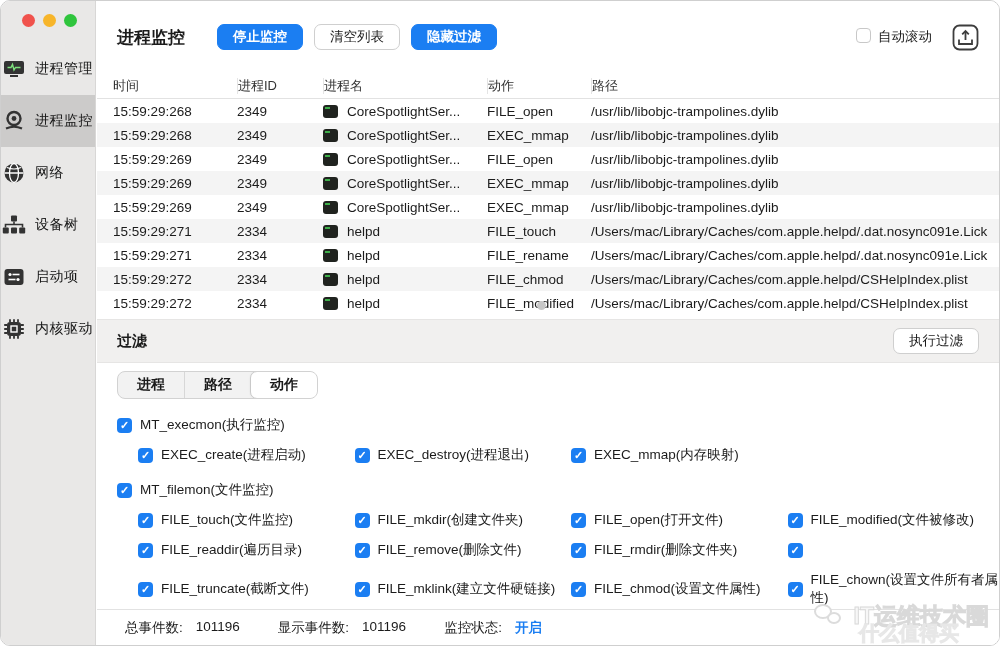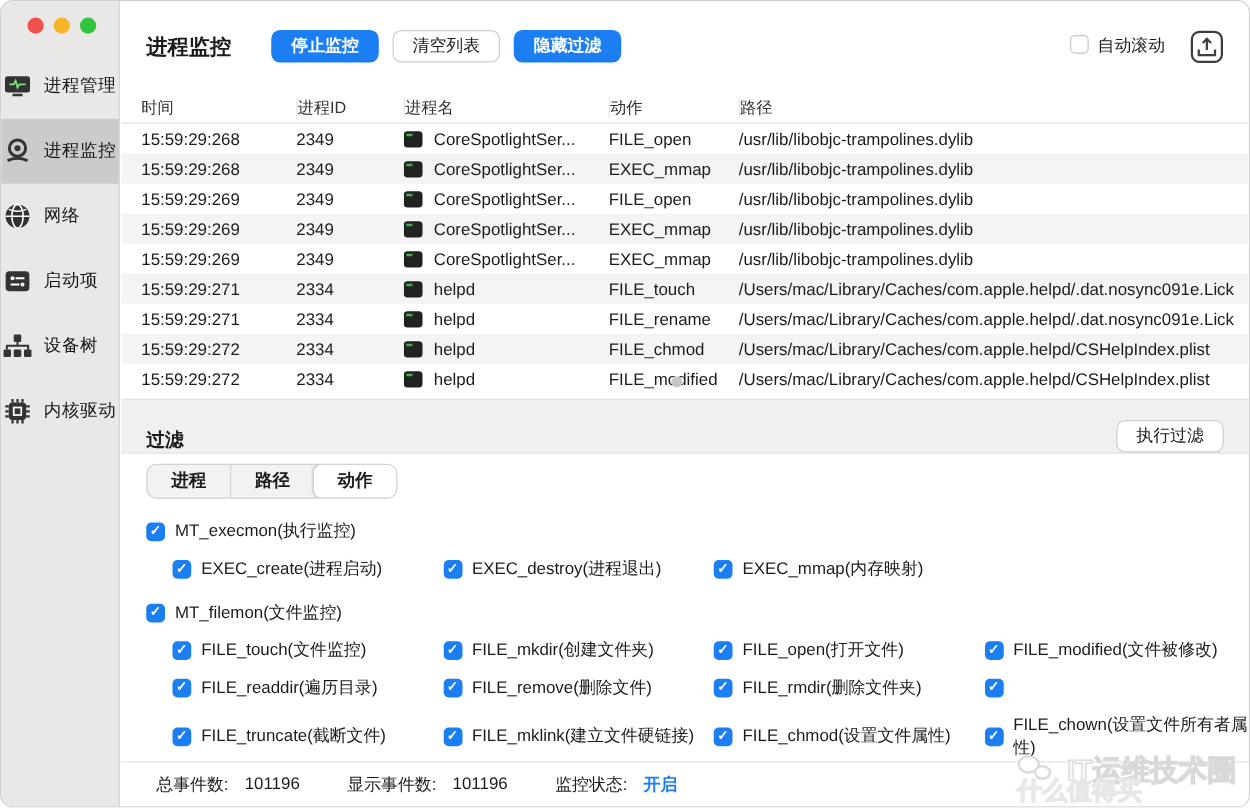--- a/index.html
+++ b/index.html
@@ -52,21 +52,21 @@
   .c-path  { flex:1 1 auto; }
   .thead .cell { border-left:1px solid #e4e4e4; height:16px; line-height:16px; }
   .thead .c-time { border-left:none; }
   .proc-icon { width:15px; height:13px; background:#20231f; border-radius:3px; position:relative; flex:none; }
   .proc-icon::after { content:""; position:absolute; left:2px; top:2px; width:5px; height:2px; background:#3fae4a; }
   .scroll-dot { position:absolute; left:440px; bottom:2px; width:9px; height:9px; border-radius:50%; background:#c7c7c7; }
   
   .filter-band {
     margin-top:7px; height:44px; background:#f1f0ef;
     border-top:1px solid #e6e5e4; border-bottom:1px solid #e6e5e4;
-    display:flex; align-items:flex-end; padding:0 20px;
+    display:flex; align-items:center; padding:0 20px;
   }
   .filter-title { font-size:15px; font-weight:700; }
   .filter-band .spacer { flex:1; }
   .filters { padding:8px 20px 0; }
   .segmented { display:inline-flex; border:1px solid #d2d2d2; border-radius:8px; background:#f2f2f2; overflow:hidden; }
   .seg { padding:4px 19px; font-size:14px; font-weight:600; color:#1b1b1b; cursor:pointer; border-left:1px solid #d7d7d7; }
   .seg:first-child { border-left:none; }
   .seg.active { background:#fff; border:1px solid #c9c9c9; border-radius:7px; margin:-1px; box-shadow:0 0 2px rgba(0,0,0,.08); }
   .cbrow { display:flex; align-items:center; gap:8px; font-size:13.5px; cursor:pointer; }
   .cb { width:15px; height:15px; border-radius:4px; background:var(--accent); color:#fff; font-size:11px; line-height:15px; text-align:center; flex:none; font-weight:700; }
@@ -75,21 +75,21 @@
   
   .statusbar {
     position:absolute; left:0; right:0; bottom:0; height:36px;
     border-top:1px solid #e2e2e2; display:flex; align-items:center;
     padding:0 28px; font-size:13.5px; background:#fff;
   }
   .stat { display:flex; gap:13px; margin-right:38px; }
   .stat .v { font-weight:400; }
   .stat .v.on { color:var(--accent); font-weight:600; }
   
-  .watermark { position:absolute; right:10px; bottom:2px; pointer-events:none; text-align:left; line-height:1; z-index:5; }
+  .watermark { position:absolute; right:10px; bottom:2px; pointer-events:none; text-align:right; line-height:1; z-index:5; }
   .wm1 { font-size:23px; font-weight:700; color:#f7f7f7; -webkit-text-stroke:1px #d9d9d9; display:flex; align-items:center; gap:6px; justify-content:flex-end; }
   .wm2 { font-size:20px; font-weight:700; color:#f8f8f8; -webkit-text-stroke:1px #e7e7e7; margin:-6px 30px 0 0; }
   .wm-bubbles { width:34px; height:26px; position:relative; }
   .wm-bubbles .b1, .wm-bubbles .b2 { position:absolute; border:2px solid #dcdcdc; background:#fff; border-radius:50%; }
   .wm-bubbles .b1 { width:18px; height:15px; left:0; top:1px; }
   .wm-bubbles .b2 { width:14px; height:12px; left:13px; top:9px; }
 </style>
 </head>
 <body>
 
@@ -129,40 +129,40 @@
               <ellipse cx="13" cy="13" rx="4.5" ry="9.5" fill="none" stroke="#fff" stroke-width="1.3"></ellipse>
               <path d="M3.5 13 h19" stroke="#fff" stroke-width="1.3"></path>
               <path d="M6 7.5 q7 3 14 0" stroke="#fff" stroke-width="1.1" fill="none"></path>
             </svg>
           </span>
           <span class="nlabel">网络</span>
         </div>
         <div class="nav-item">
           <span class="nicon">
             <svg width="26" height="26" viewBox="0 0 26 26">
+              <rect x="10" y="3.5" width="6" height="6" rx="1" fill="#333"></rect>
+              <path d="M13 9.5 v3 M4.5 15.5 v-3 h17 v3" stroke="#333" stroke-width="1.6" fill="none"></path>
+              <rect x="1.8" y="15.5" width="6" height="6" rx="1" fill="#333"></rect>
+              <rect x="10" y="15.5" width="6" height="6" rx="1" fill="#333"></rect>
+              <rect x="18.2" y="15.5" width="6" height="6" rx="1" fill="#333"></rect>
+            </svg>
+          </span>
+          <span class="nlabel">设备树</span>
+        </div>
+        <div class="nav-item">
+          <span class="nicon">
+            <svg width="26" height="26" viewBox="0 0 26 26">
               <rect x="3.5" y="5" width="19" height="16" rx="3" fill="#333"></rect>
               <circle cx="9" cy="10.5" r="1.6" fill="#fff"></circle>
               <path d="M11.5 10.5 h7" stroke="#fff" stroke-width="1.6"></path>
               <circle cx="17" cy="15.5" r="1.6" fill="#fff"></circle>
               <path d="M7.5 15.5 h7" stroke="#fff" stroke-width="1.6"></path>
             </svg>
           </span>
           <span class="nlabel">启动项</span>
-        </div>
-        <div class="nav-item">
-          <span class="nicon">
-            <svg width="26" height="26" viewBox="0 0 26 26">
-              <rect x="10" y="3.5" width="6" height="6" rx="1" fill="#333"></rect>
-              <path d="M13 9.5 v3 M4.5 15.5 v-3 h17 v3" stroke="#333" stroke-width="1.6" fill="none"></path>
-              <rect x="1.8" y="15.5" width="6" height="6" rx="1" fill="#333"></rect>
-              <rect x="10" y="15.5" width="6" height="6" rx="1" fill="#333"></rect>
-              <rect x="18.2" y="15.5" width="6" height="6" rx="1" fill="#333"></rect>
-            </svg>
-          </span>
-          <span class="nlabel">设备树</span>
         </div>
         <div class="nav-item">
           <span class="nicon">
             <svg width="26" height="26" viewBox="0 0 26 26">
               <rect x="6" y="6" width="14" height="14" rx="3" fill="#333"></rect>
               <rect x="10" y="10" width="6" height="6" fill="none" stroke="#fff" stroke-width="1.4"></rect>
               <g stroke="#333" stroke-width="1.8">
                 <path d="M9 6 V3.2 M13 6 V3.2 M17 6 V3.2 M9 22.8 V20 M13 22.8 V20 M17 22.8 V20 M6 9 H3.2 M6 13 H3.2 M6 17 H3.2 M22.8 9 H20 M22.8 13 H20 M22.8 17 H20"></path>
               </g>
             </svg>

